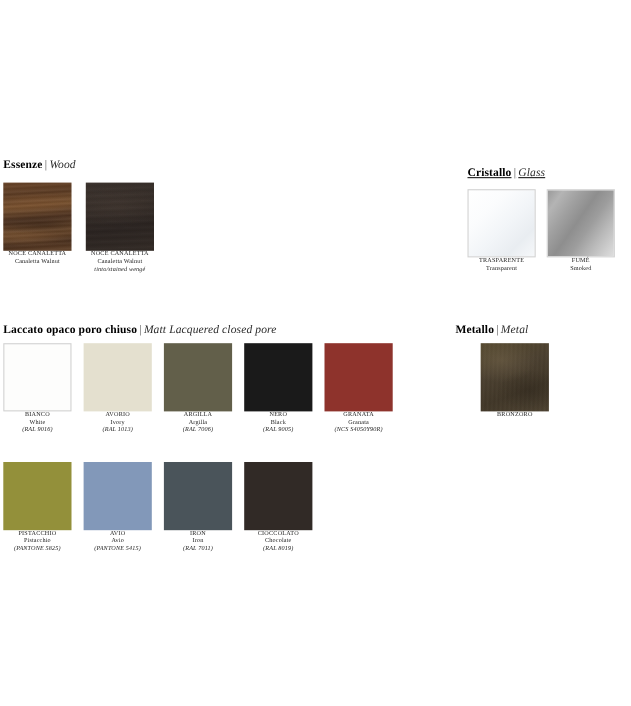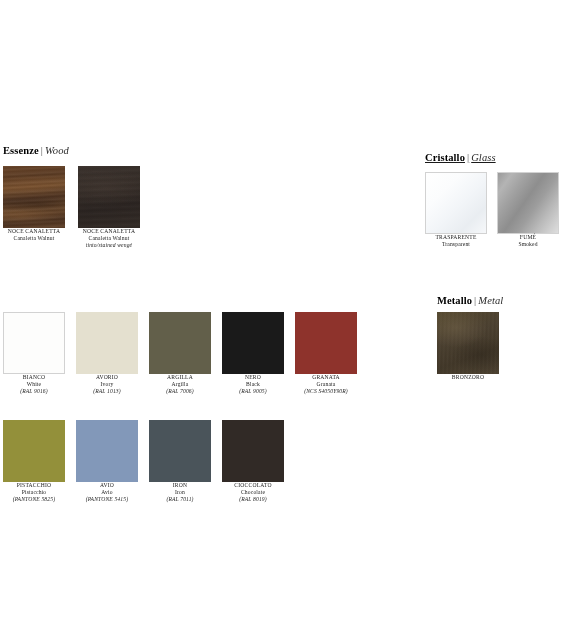--- a/index.html
+++ b/index.html
@@ -178,20 +178,23 @@
 
     <div class="swatch-cell wide" style="left:497px; top:172px;">
       <span class="chip bordered tex-fume"></span>
       <span class="caption">
         <span class="cap-it">FUMÉ</span>
         <span class="cap-en">Smoked</span>
       </span>
     </div>
   </div>
 
+  <div class="section-header" style="left:3px; top:295px;">
+    <span class="it">Laccato opaco poro chiuso</span><span class="sep">|</span><span class="en">Matt Lacquered closed pore</span>
+  </div>
 
   <div class="swatch-group">
 
     <div class="swatch-cell wide" style="left:3px; top:312px;">
       <span class="chip bordered" style="background:#fdfdfc;"></span>
       <span class="caption">
         <span class="cap-it">BIANCO</span>
         <span class="cap-en">White</span>
         <span class="cap-code">(RAL 9016)</span>
       </span>
@@ -263,21 +266,21 @@
     <div class="swatch-cell wide" style="left:222px; top:420px;">
       <span class="chip" style="background:#312a26;"></span>
       <span class="caption">
         <span class="cap-it">CIOCCOLATO</span>
         <span class="cap-en">Chocolate</span>
         <span class="cap-code">(RAL 8019)</span>
       </span>
     </div>
   </div>
 
-  <div class="section-header" style="left:437px; top:295px;">
+  <div class="section-header" style="left:414px; top:295px;">
     <span class="it">Metallo</span><span class="sep">|</span><span class="en">Metal</span>
   </div>
 
   <div class="swatch-group">
     <div class="swatch-cell wide" style="left:437px; top:312px;">
       <span class="chip tex-bronzoro"></span>
       <span class="caption">
         <span class="cap-it">BRONZORO</span>
       </span>
     </div>

